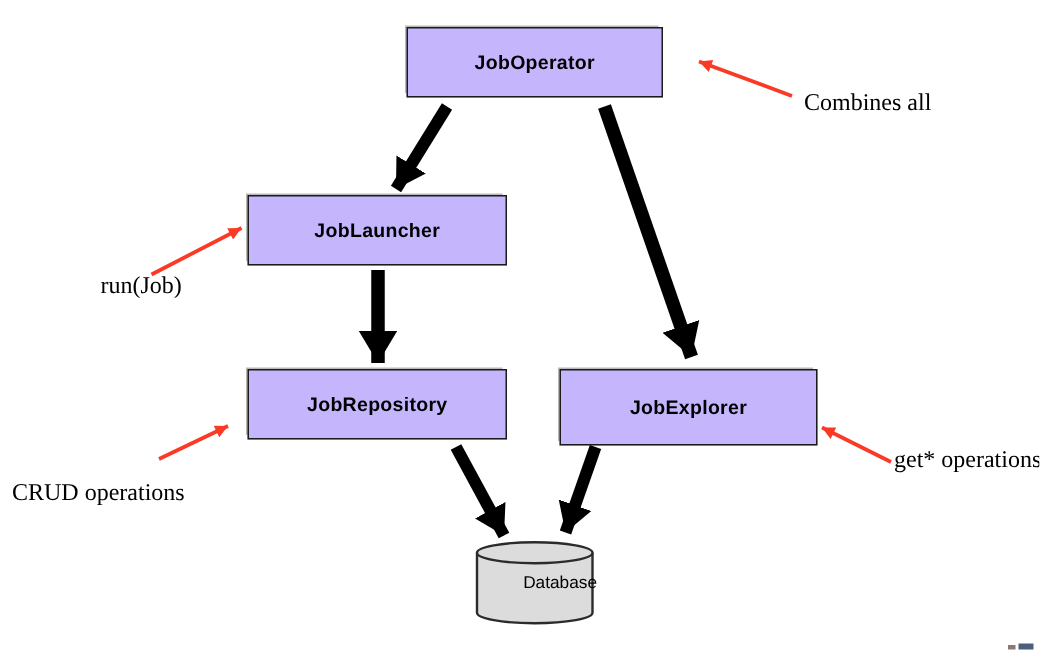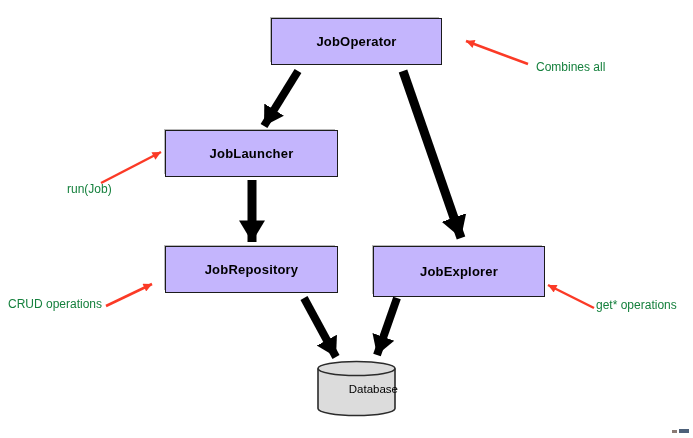--- a/index.html
+++ b/index.html
@@ -46,27 +46,28 @@
   .db-label {
     position: absolute;
     left: 316px; top: 383px;
     width: 82px;
     text-align: right;
     font-size: 11.5px;
     color: #000000;
   }
   .annotation {
     position: absolute;
-    color: #15803d;
-    font-size: 12px;
+    color: #000000;
+    font-size: 16px;
     white-space: nowrap;
+    font-family: Liberation Serif, serif;
   }
   #ann-combines { left: 536px; top: 60px; }
   #ann-runjob   { left: 43px;  top: 182px; padding-left: 24px; }
-  #ann-crud     { left: 8px;   top: 297px; }
+  #ann-crud     { left: 8px;   top: 320px; }
   #ann-get      { left: 596px; top: 298px; }
 
   .corner-fragment { position: absolute; }
   .corner-fragment .frag-a {
     position: absolute; left: 672px; top: 430px;
     width: 5px; height: 3px; background: #8a7a74;
   }
   .corner-fragment .frag-b {
     position: absolute; left: 679px; top: 429px;
     width: 10px; height: 4px; background: #4d6079;

